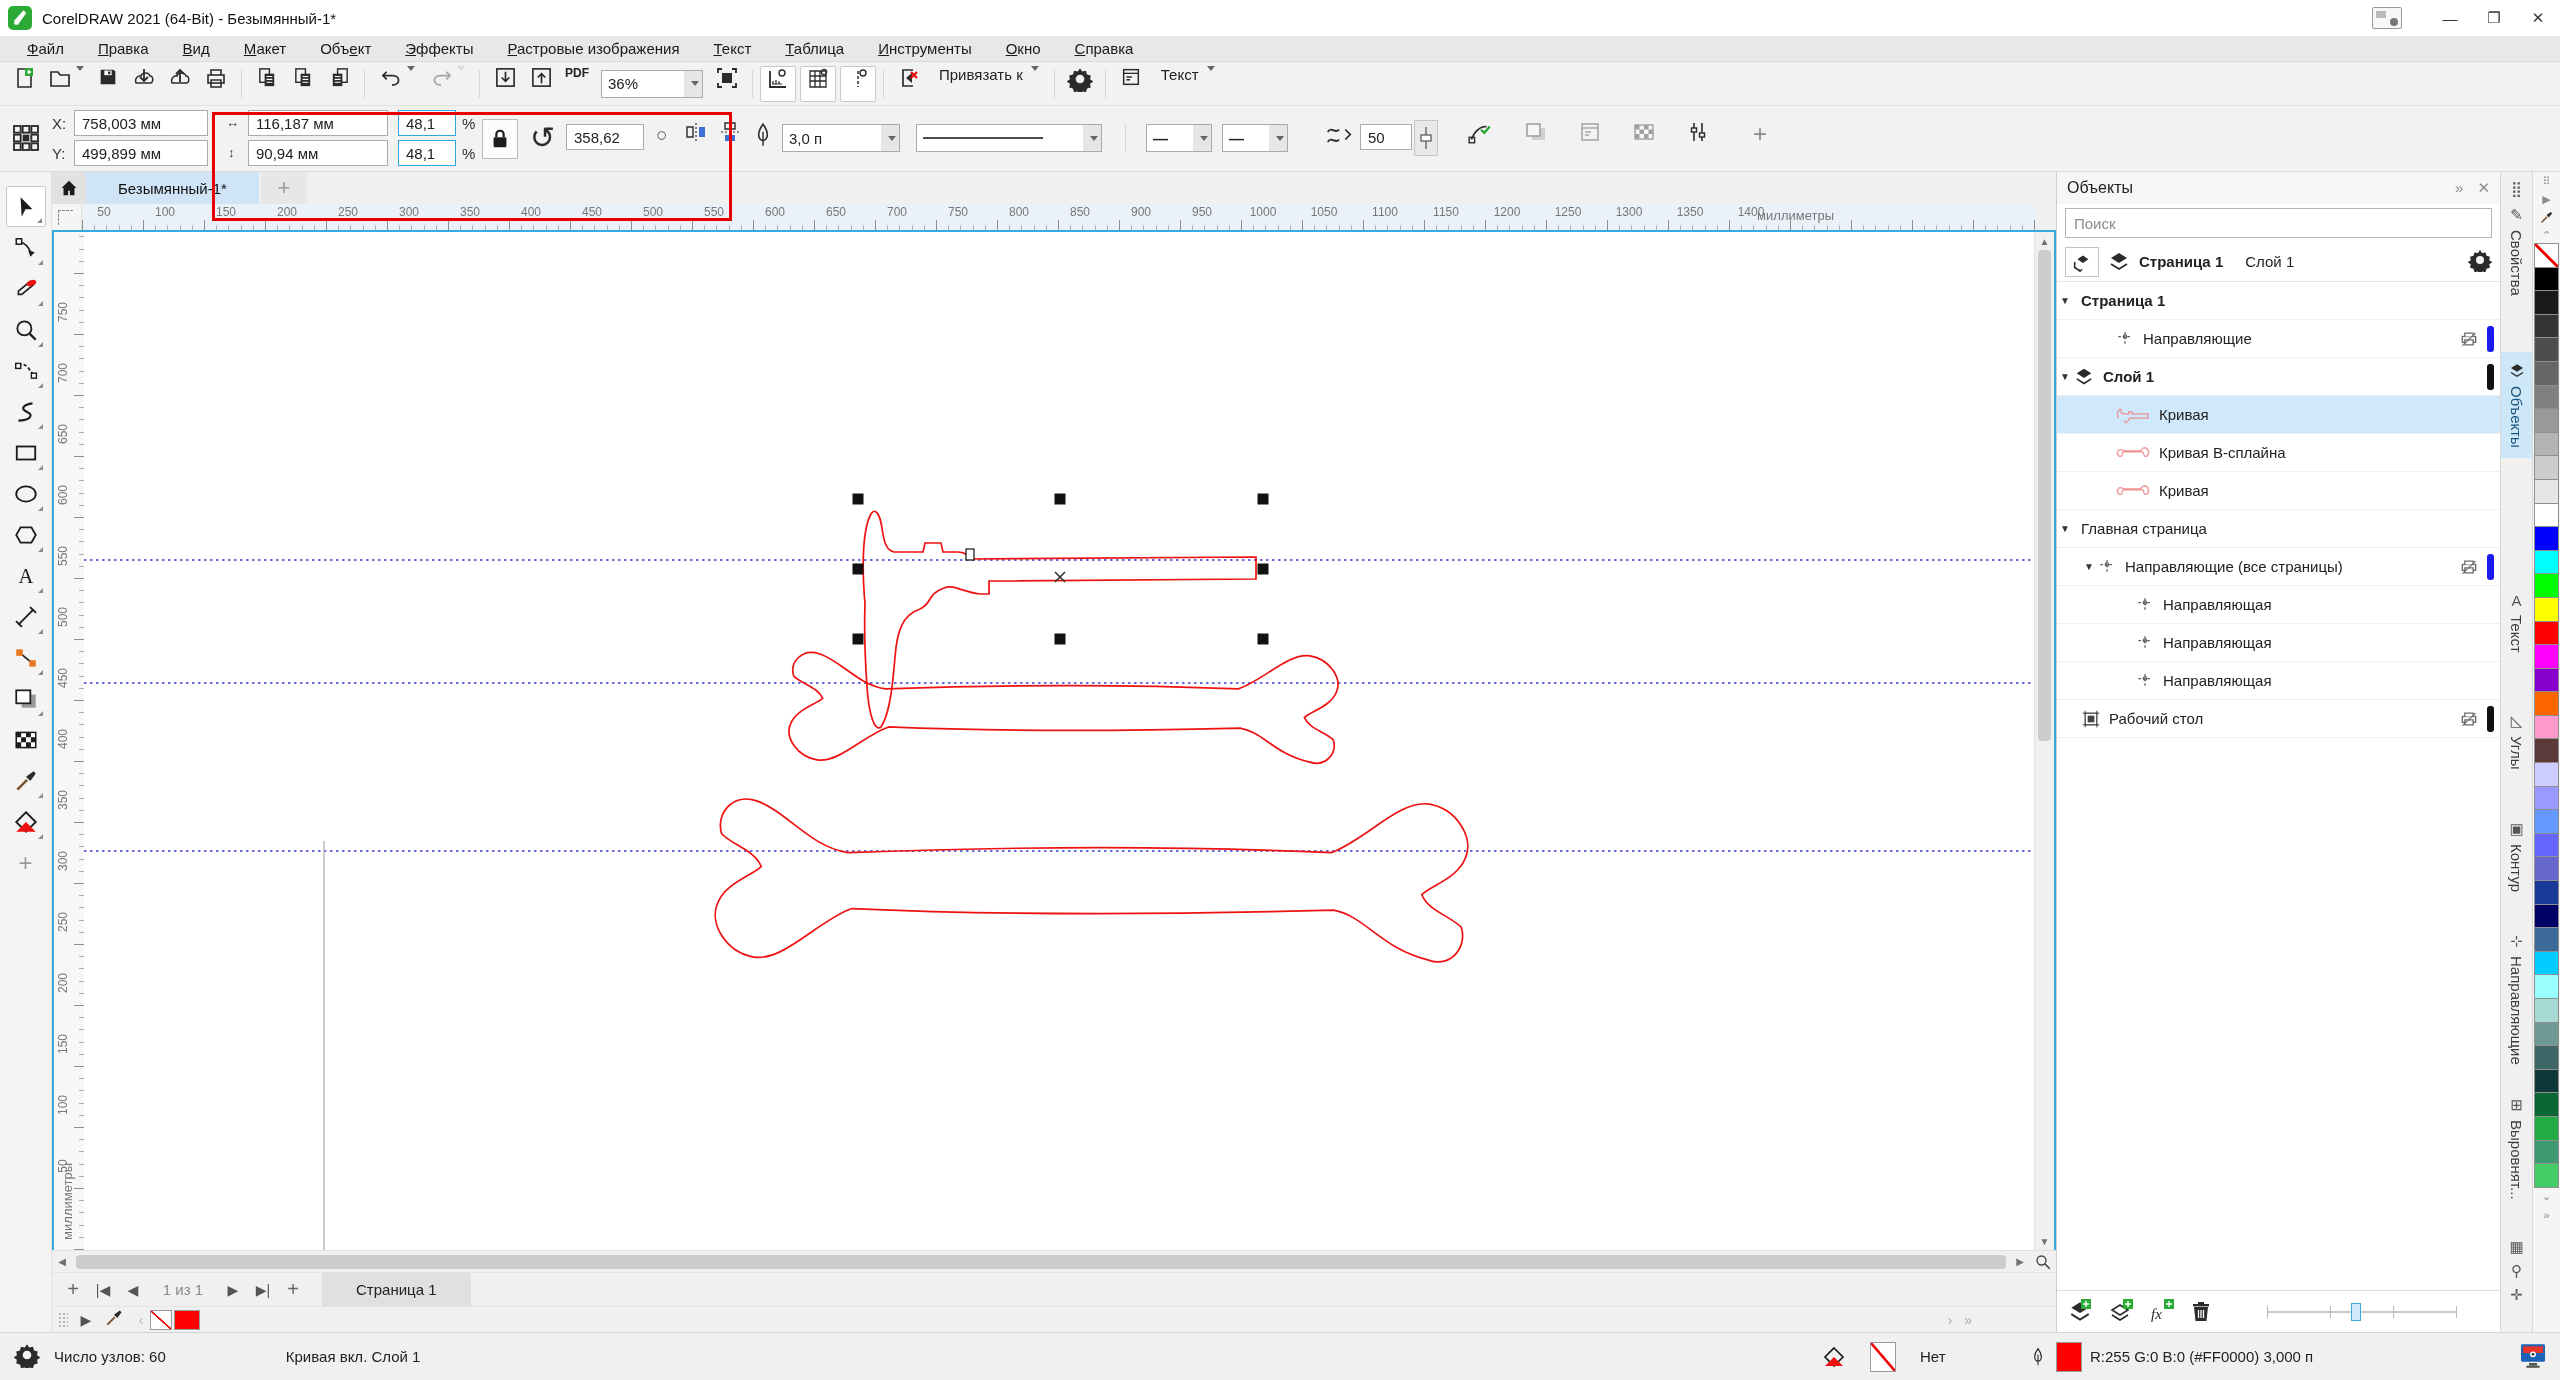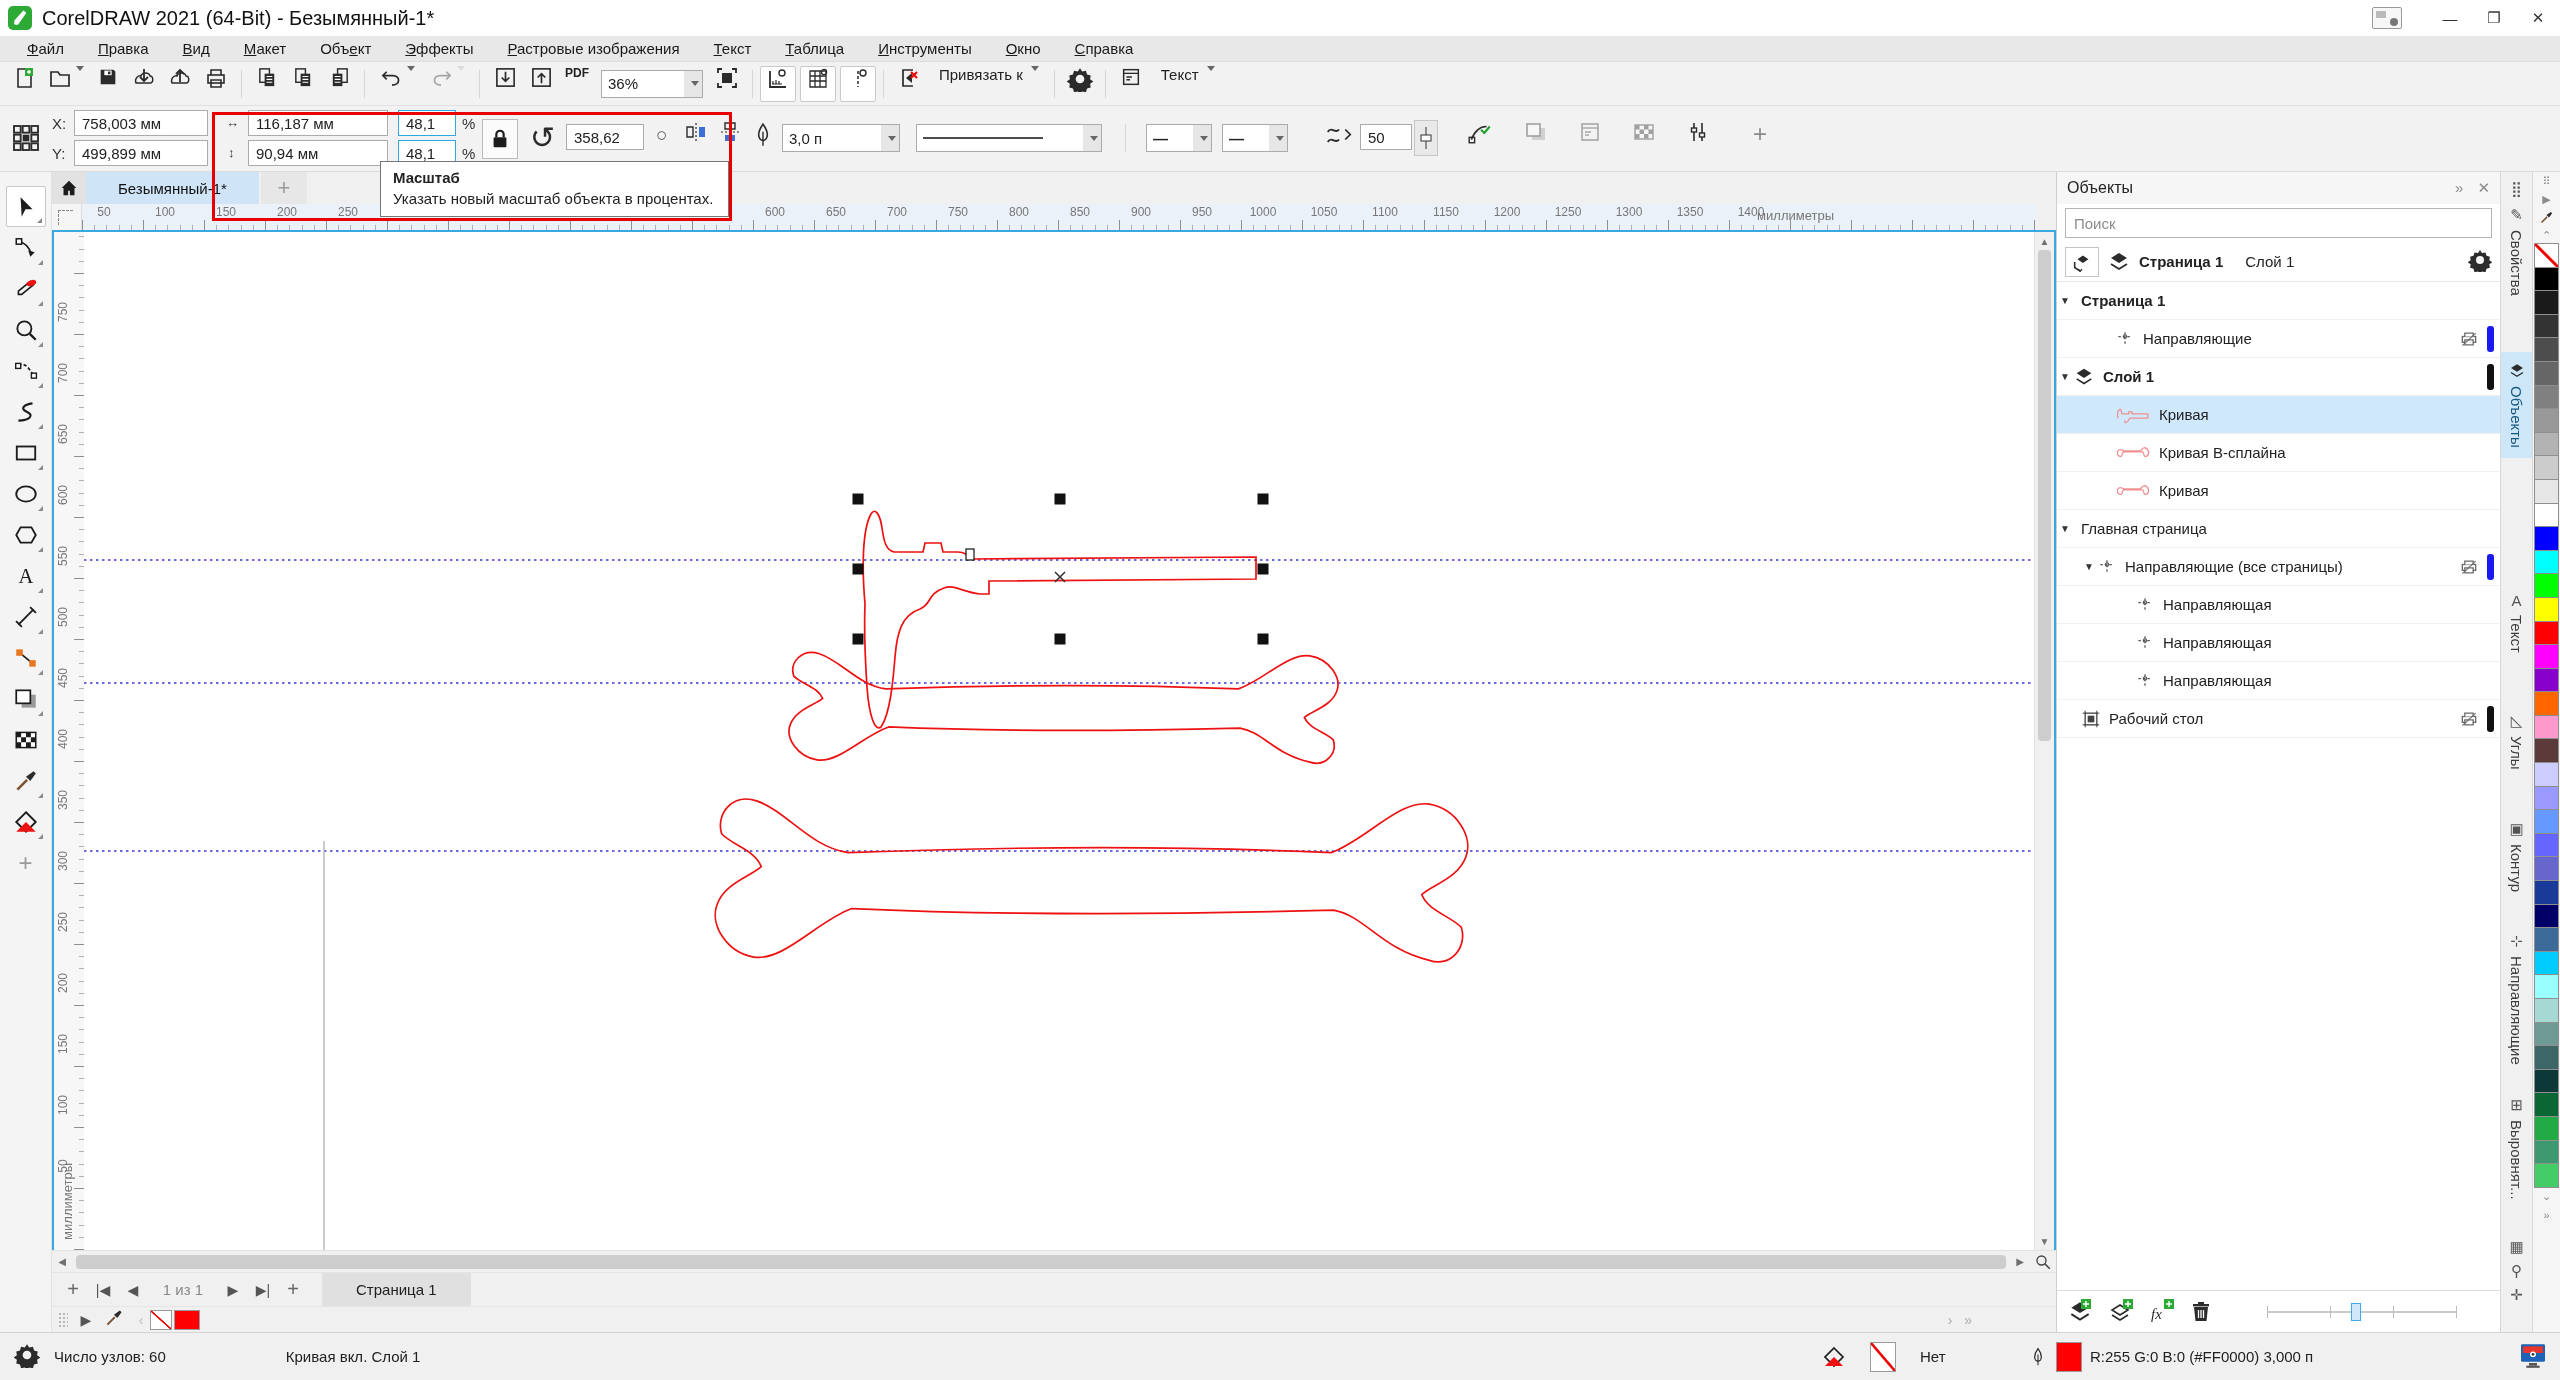--- a/index.html
+++ b/index.html
@@ -6,21 +6,21 @@
   html,body { background:#888; }
   #app { position:relative; width:2560px; height:1380px; background:#f2f2f2;
          font-family:"Liberation Sans", sans-serif; color:#222; overflow:hidden;
          font-size:15px; user-select:none; }
 
   
   #titlebar { height:36px; background:#fff; display:flex; align-items:center; padding-left:8px; }
   #app-logo { width:24px; height:24px; border-radius:5px; background:#2daa35; position:relative; margin-right:10px; }
   #app-logo::after{ content:""; position:absolute; left:5px; top:4px; width:13px; height:15px;
      background:#fff; clip-path:polygon(78% 0,100% 18%,40% 100%,12% 100%,12% 72%); transform:rotate(3deg);}
-  #window-title { font-size:20px; color:#111; }
+  #window-title { font-size:15px; color:#111; }
   #win-controls { margin-left:auto; display:flex; align-items:center; height:100%; }
   .winbtn { width:44px; height:100%; display:flex; align-items:center; justify-content:center; color:#333; font-size:15px; }
   #account-icon { width:30px; height:22px; border:1px solid #999; border-radius:2px; margin-right:26px; position:relative; background:#f7f7f7;}
   #account-icon::after{content:"";position:absolute;right:3px;bottom:2px;width:8px;height:8px;border-radius:50%;background:#777;}
   #account-icon::before{content:"";position:absolute;left:3px;top:3px;width:10px;height:7px;background:#bbb;}
 
   
   #menubar { height:26px; background:#e8e8e8; display:flex; align-items:center; padding-left:10px; border-bottom:1px solid #dcdcdc;}
   .menu-item { padding:0 17px; font-size:15px; color:#1a1a1a; height:100%; display:flex; align-items:center; }
   .menu-item u { text-decoration:underline; }
@@ -1259,18 +1259,14 @@
         </svg>
       <div class="st-sw red"></div>
       <span class="txt">R:255 G:0 B:0 (#FF0000)  3,000 п</span>
     </div>
     <div id="status-monitor"><svg width="34" height="32">
           <use href="#sy-monitor"></use>
         </svg></div>
   </div>
 
   <div id="red-box"></div>
-  <div id="scale-tooltip">
-    <div class="tt-title">Масштаб</div>
-    <div class="tt-body">Указать новый масштаб объекта в процентах.</div>
-  </div>
 
 </div>
 
 </body></html>

